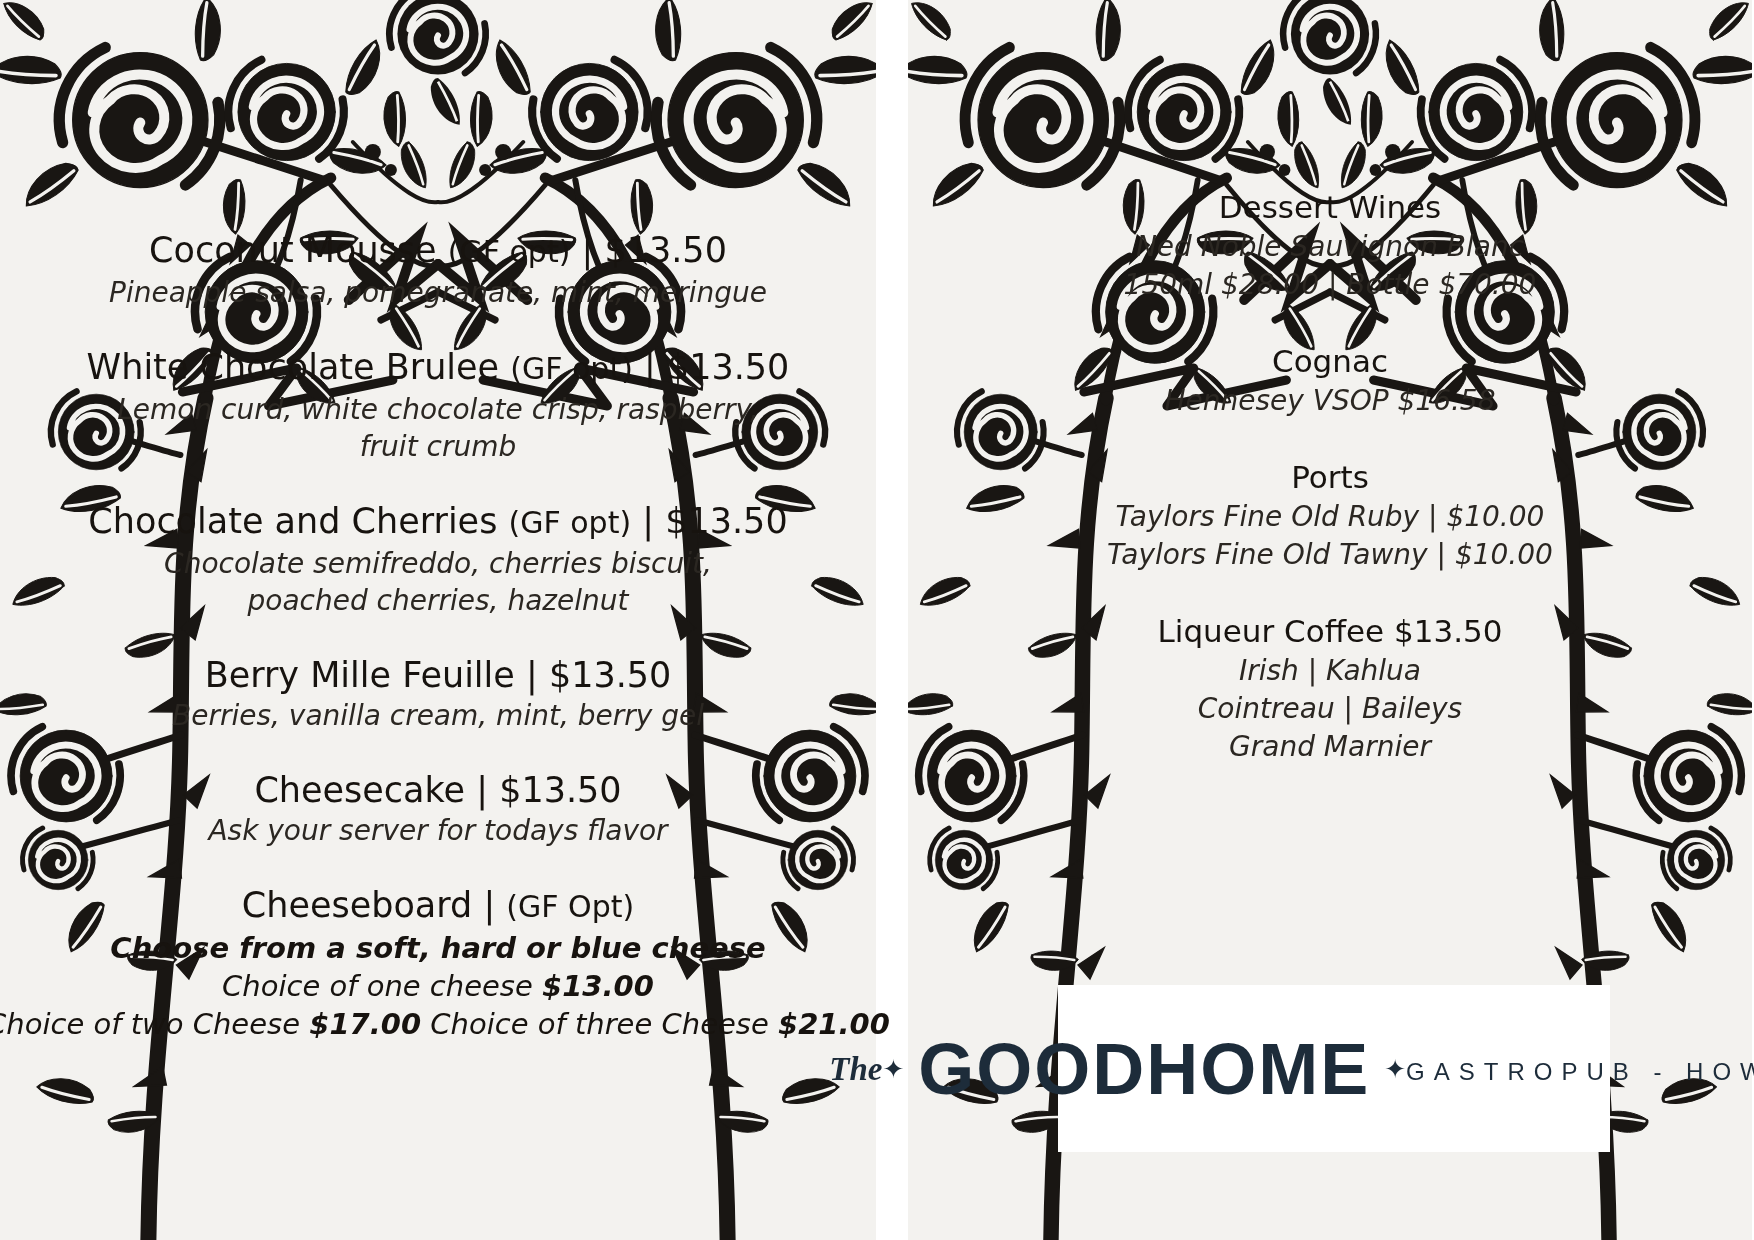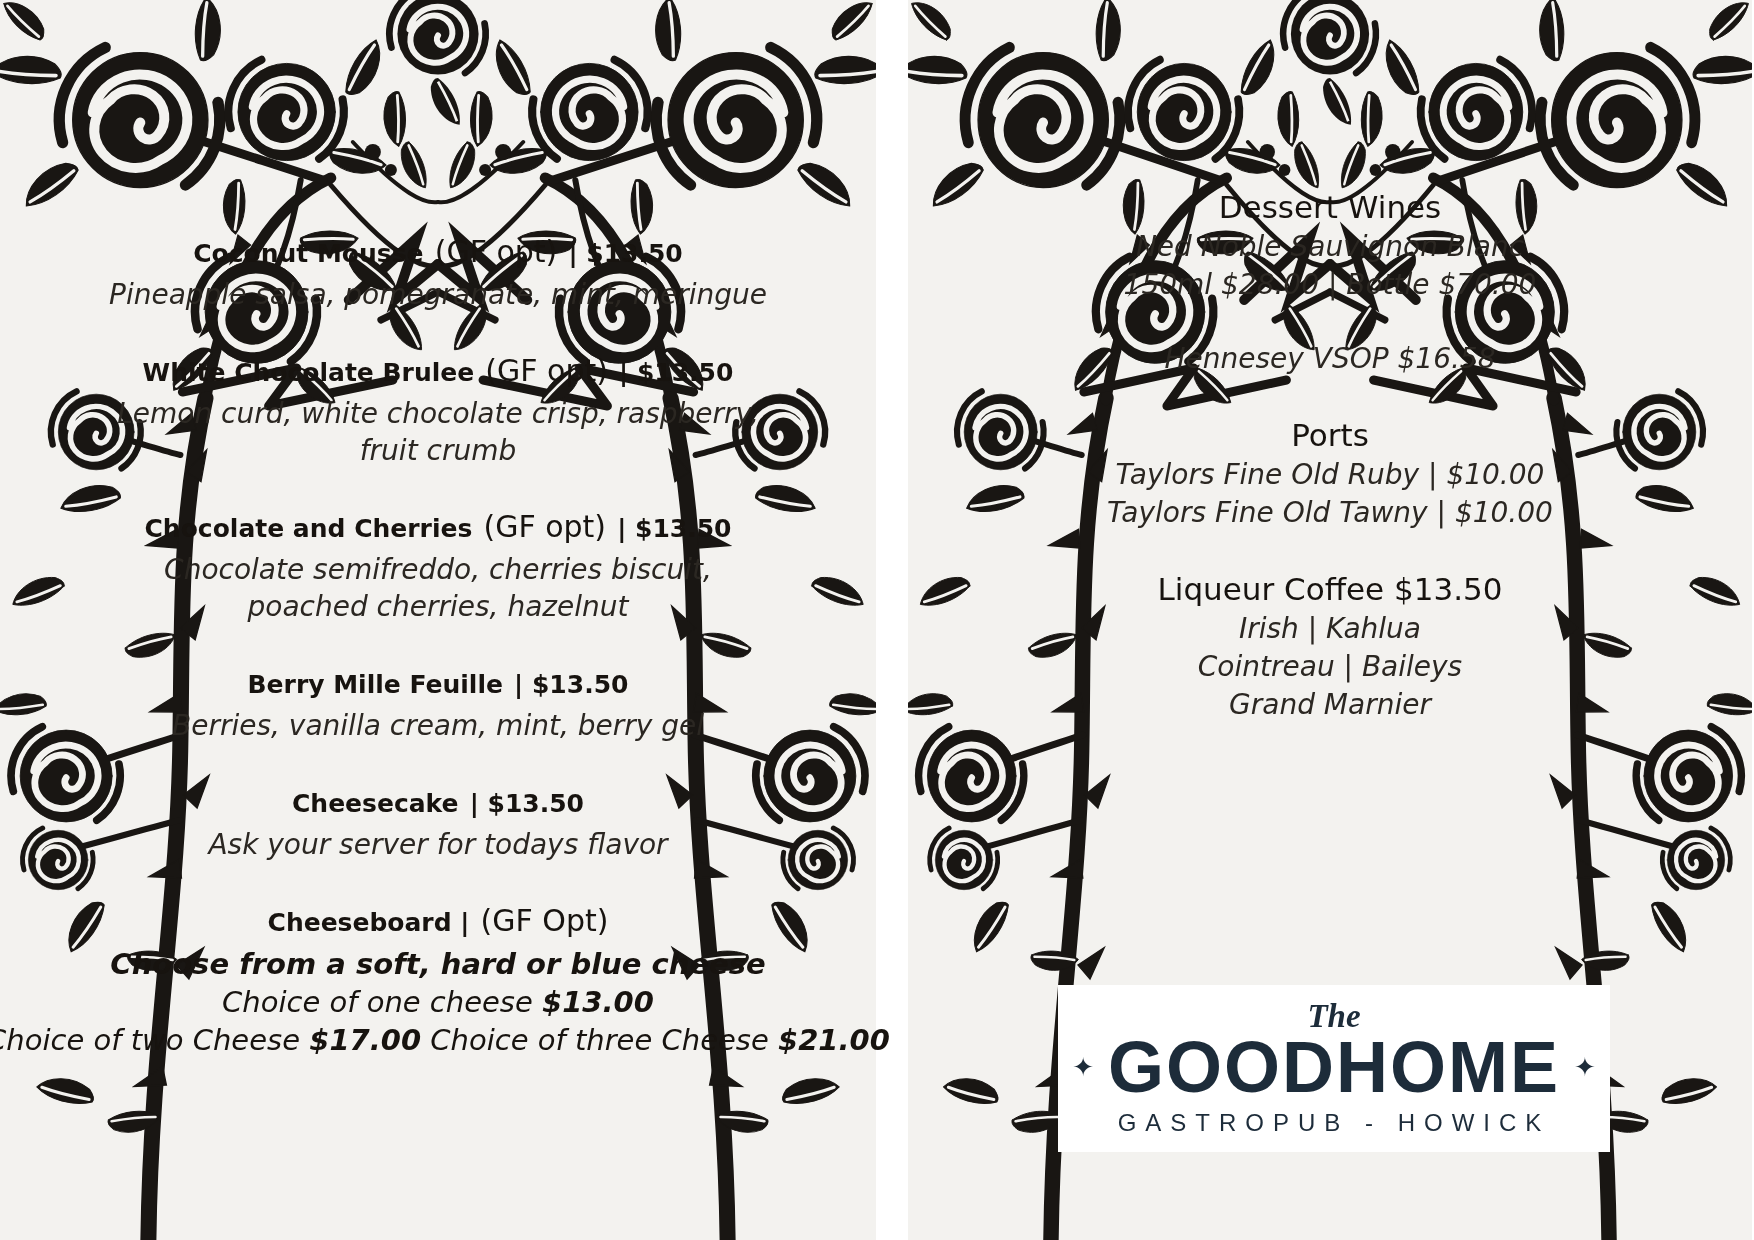--- a/index.html
+++ b/index.html
@@ -7,34 +7,34 @@
           font-family:"DejaVu Sans",sans-serif;color:#17130f;}
   .page{position:absolute;top:0;height:1240px;background:#f3f2ef;}
   #page-left{left:0;width:876px;}
   #page-right{left:908px;width:844px;}
   .border-svg{position:absolute;inset:0;width:100%;height:100%;pointer-events:none;}
   .content{position:absolute;left:40px;right:40px;text-align:center;}
   #left-content{top:228px;}
   #right-content{top:186px;}
   .menu-item{margin-bottom:34px;}
   .mi-titleline{font-size:35px;line-height:44px;color:#17130f;white-space:nowrap;}
-  .mi-title,.mi-price{font-size:25px;font-weight:bold;}
+  .mi-title,.mi-price{font-size:35px;}
   .mi-tag{font-size:30px;}
   .mi-tag:empty{display:none;}
   .mi-desc{font-style:italic;font-size:28px;line-height:37px;color:#2b2722;}
   .cb-choose{font-style:italic;font-weight:bold;font-size:29px;line-height:38px;}
   .cb-line{font-style:italic;font-size:29px;line-height:38px;white-space:nowrap;}
   .cb-price{font-weight:bold;font-style:italic;}
   .wide{margin-left:-80px;margin-right:-80px;}
   .section{margin-bottom:36px;}
   .sec-title{font-size:31px;line-height:42px;color:#17130f;}
   .sec-line{font-style:italic;font-size:28px;line-height:38px;color:#2b2722;}
   
   #logo-box{position:absolute;left:150px;top:985px;width:552px;height:167px;background:#ffffff;
-            display:flex;flex-direction:column;align-items:center;justify-content:center;}
+            display:flex;flex-direction:row;align-items:center;justify-content:center;}
   .logo-the{font-family:"Liberation Serif",serif;font-style:italic;font-weight:bold;
             font-size:33px;color:#1d2c3a;line-height:30px;}
   .logo-row{display:flex;align-items:center;gap:14px;color:#1d2c3a;}
   .logo-name{font-family:"Liberation Sans",sans-serif;font-weight:bold;font-size:72px;
              letter-spacing:2px;line-height:72px;color:#1d2c3a;}
   .logo-orn{font-size:26px;color:#1d2c3a;}
   .logo-sub{font-family:"Liberation Sans",sans-serif;font-size:24px;letter-spacing:9px;
             color:#1d2c3a;margin-top:6px;white-space:nowrap;}
 </style>
 </head>
@@ -210,20 +210,21 @@
 
     <div class="content" id="right-content">
 
       <div class="section">
         <div class="sec-title">Dessert Wines</div>
         <div class="sec-line">Ned Noble Sauvignon Blanc</div>
         <div class="sec-line">150ml $28.00 | Bottle $70.00</div>
       </div>
 
       <div class="section">
+        <div class="sec-title">Cognac</div>
         <div class="sec-line">Hennesey VSOP $16.58</div>
       </div>
 
       <div class="section">
         <div class="sec-title">Ports</div>
         <div class="sec-line">Taylors Fine Old Ruby | $10.00</div>
         <div class="sec-line">Taylors Fine Old Tawny | $10.00</div>
       </div>
 
       <div class="section">

